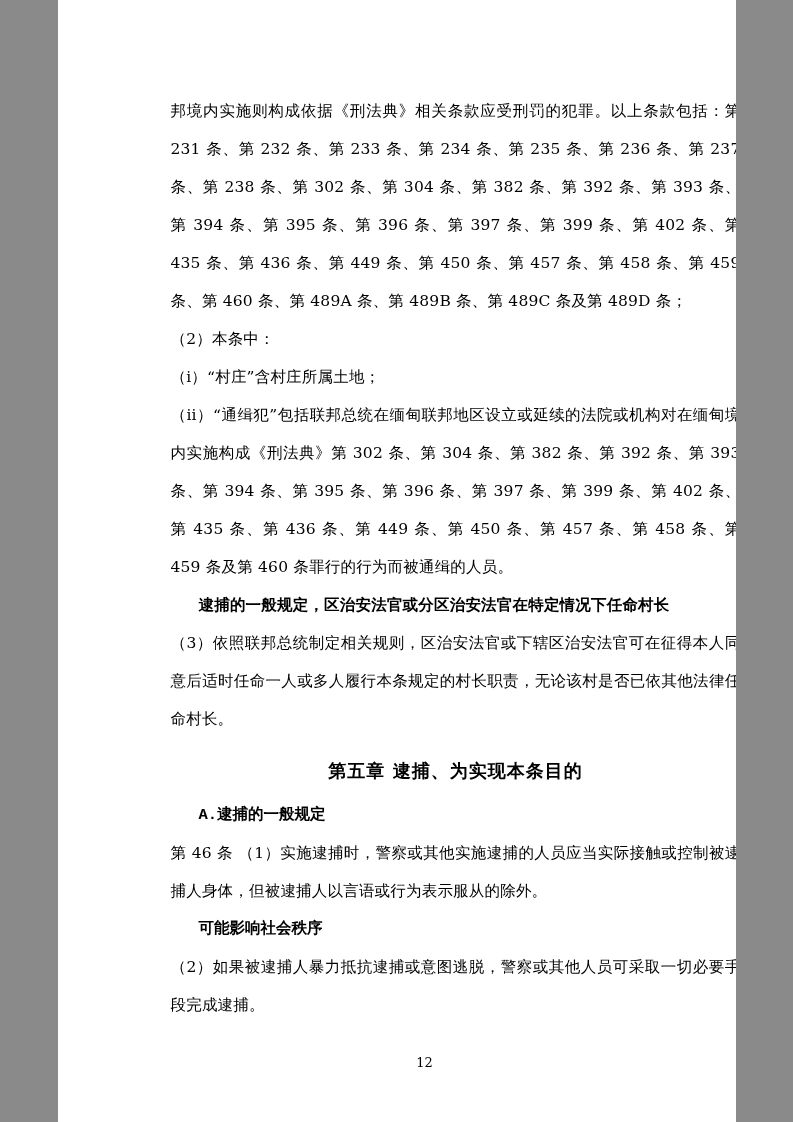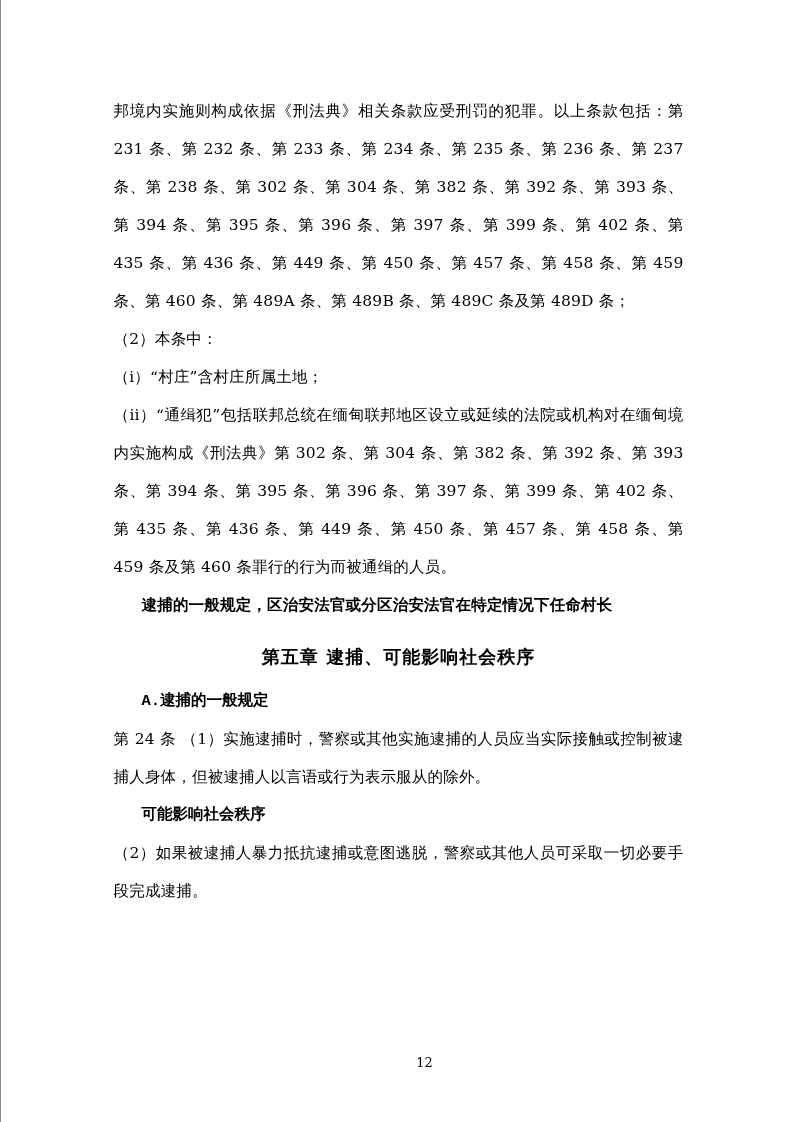--- a/index.html
+++ b/index.html
@@ -1,21 +1,21 @@
 <!DOCTYPE html>
 <html><head>
 <meta charset="utf-8">
 <style>
   html, body {
     margin: 0;
     padding: 0;
     background: #8a8a8a;
   }
   .page {
-    width: 792px;
+    width: 678px;
     height: 1122px;
     background: #ffffff;
     margin: 0 auto;
     position: relative;
     box-sizing: border-box;
     font-family: "DejaVu Serif", "Liberation Serif", serif;
     color: #000000;
     overflow: hidden;
     padding-left: 48px;
   }
@@ -76,27 +76,28 @@
 
 
     <p class="para">（2）本条中：</p>
 
     <p class="para">（i）“村庄”含村庄所属土地；</p>
 
     <p class="para">（ii）“通缉犯”包括联邦总统在缅甸联邦地区设立或延续的法院或机构对在缅甸境内实施构成《刑法典》第 302 条、第 304 条、第 382 条、第 392 条、第 393 条、第 394 条、第 395 条、第 396 条、第 397 条、第 399 条、第 402 条、第 435 条、第 436 条、第 449 条、第 450 条、第 457 条、第 458 条、第 459 条及第 460 条罪行的行为而被通缉的人员。</p>
 
     <p class="para bold hang">逮捕的一般规定，区治安法官或分区治安法官在特定情况下任命村长</p>
 
+    <p class="para">（3）依照联邦总统制定相关规则，区治安法官或下辖区治安法官可在征得本人同意后适时任命一人或多人履行本条规定的村长职责，无论该村是否已依其他法律任命村长。</p>
 
-    <h2 class="center-head">第五章 逮捕、可能影响社会秩序</h2>
+    <h2 class="center-head">第五章 逮捕、为实现本条目的</h2>
 
     <h3 class="sub-head">A.逮捕的一般规定</h3>
 
 
-    <p class="para">第 24 条 （1）实施逮捕时，警察或其他实施逮捕的人员应当实际接触或控制被逮捕人身体，但被逮捕人以言语或行为表示服从的除外。</p>
+    <p class="para">第 46 条 （1）实施逮捕时，警察或其他实施逮捕的人员应当实际接触或控制被逮捕人身体，但被逮捕人以言语或行为表示服从的除外。</p>
 
     <h3 class="sub-head">可能影响社会秩序</h3>
 
     <p class="para">（2）如果被逮捕人暴力抵抗逮捕或意图逃脱，警察或其他人员可采取一切必要手段完成逮捕。</p>
 
   </div>
 
   <div class="page-number">12</div>
 </div>
 

